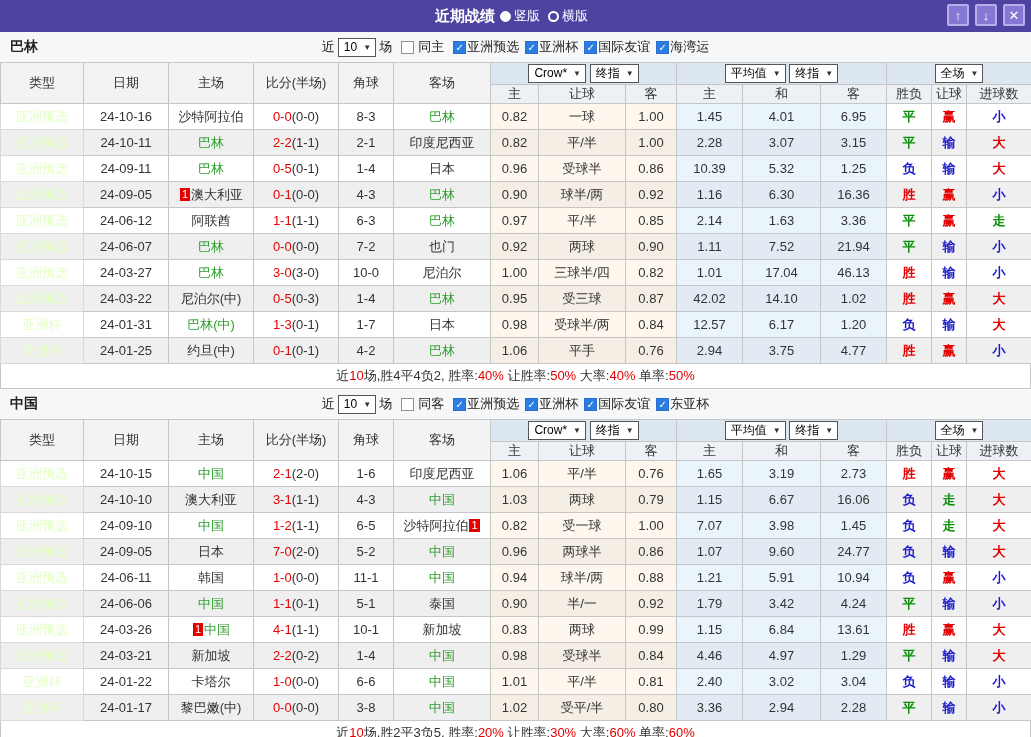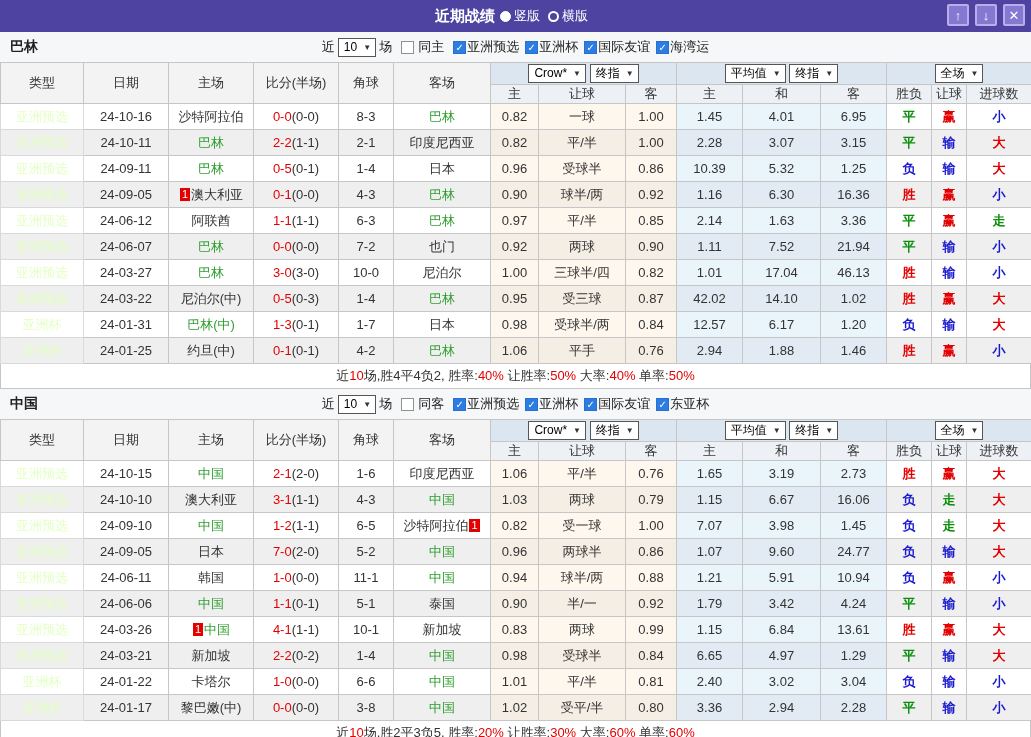--- a/index.html
+++ b/index.html
@@ -322,22 +322,22 @@
         <td class="type">亚洲杯</td>
         <td>24-01-25</td>
         <td><span class="">约旦(中)</span></td>
         <td><span class="sc">0-1</span>(0-1)</td>
         <td>4-2</td>
         <td><span class="tg">巴林</span></td>
         <td class="asia">1.06</td>
         <td class="asia">平手</td>
         <td class="asia">0.76</td>
         <td class="euro">2.94</td>
-        <td class="euro">1.88</td>
-        <td class="euro">1.46</td>
+        <td class="euro">3.75</td>
+        <td class="euro">4.77</td>
         <td class="res" style="color:#e30000">胜</td>
         <td class="res" style="color:#e30000">赢</td>
         <td class="res" style="color:#1a1acd">小</td>
       </tr>
         </tbody>
     </table>
     <div class="summary"><span style="color:#333">近</span><span style="color:#e30000">10</span><span style="color:#333">场,胜4平4负2, 胜率:</span><span style="color:#e30000">40%</span><span style="color:#333"> 让胜率:</span><span style="color:#e30000">50%</span><span style="color:#333"> 大率:</span><span style="color:#e30000">40%</span><span style="color:#333"> 单率:</span><span style="color:#e30000">50%</span></div>
   </div>
 
   <div class="section">
@@ -553,21 +553,21 @@
           <tr class="even">
         <td class="type">亚洲预选</td>
         <td>24-03-21</td>
         <td><span class="">新加坡</span></td>
         <td><span class="sc">2-2</span>(0-2)</td>
         <td>1-4</td>
         <td><span class="tg">中国</span></td>
         <td class="asia">0.98</td>
         <td class="asia">受球半</td>
         <td class="asia">0.84</td>
-        <td class="euro">6.65</td>
+        <td class="euro">4.46</td>
         <td class="euro">4.97</td>
         <td class="euro">1.29</td>
         <td class="res" style="color:#0b8f0b">平</td>
         <td class="res" style="color:#1a1acd">输</td>
         <td class="res" style="color:#e30000">大</td>
       </tr>
           <tr class="odd">
         <td class="type">亚洲杯</td>
         <td>24-01-22</td>
         <td><span class="">卡塔尔</span></td>

